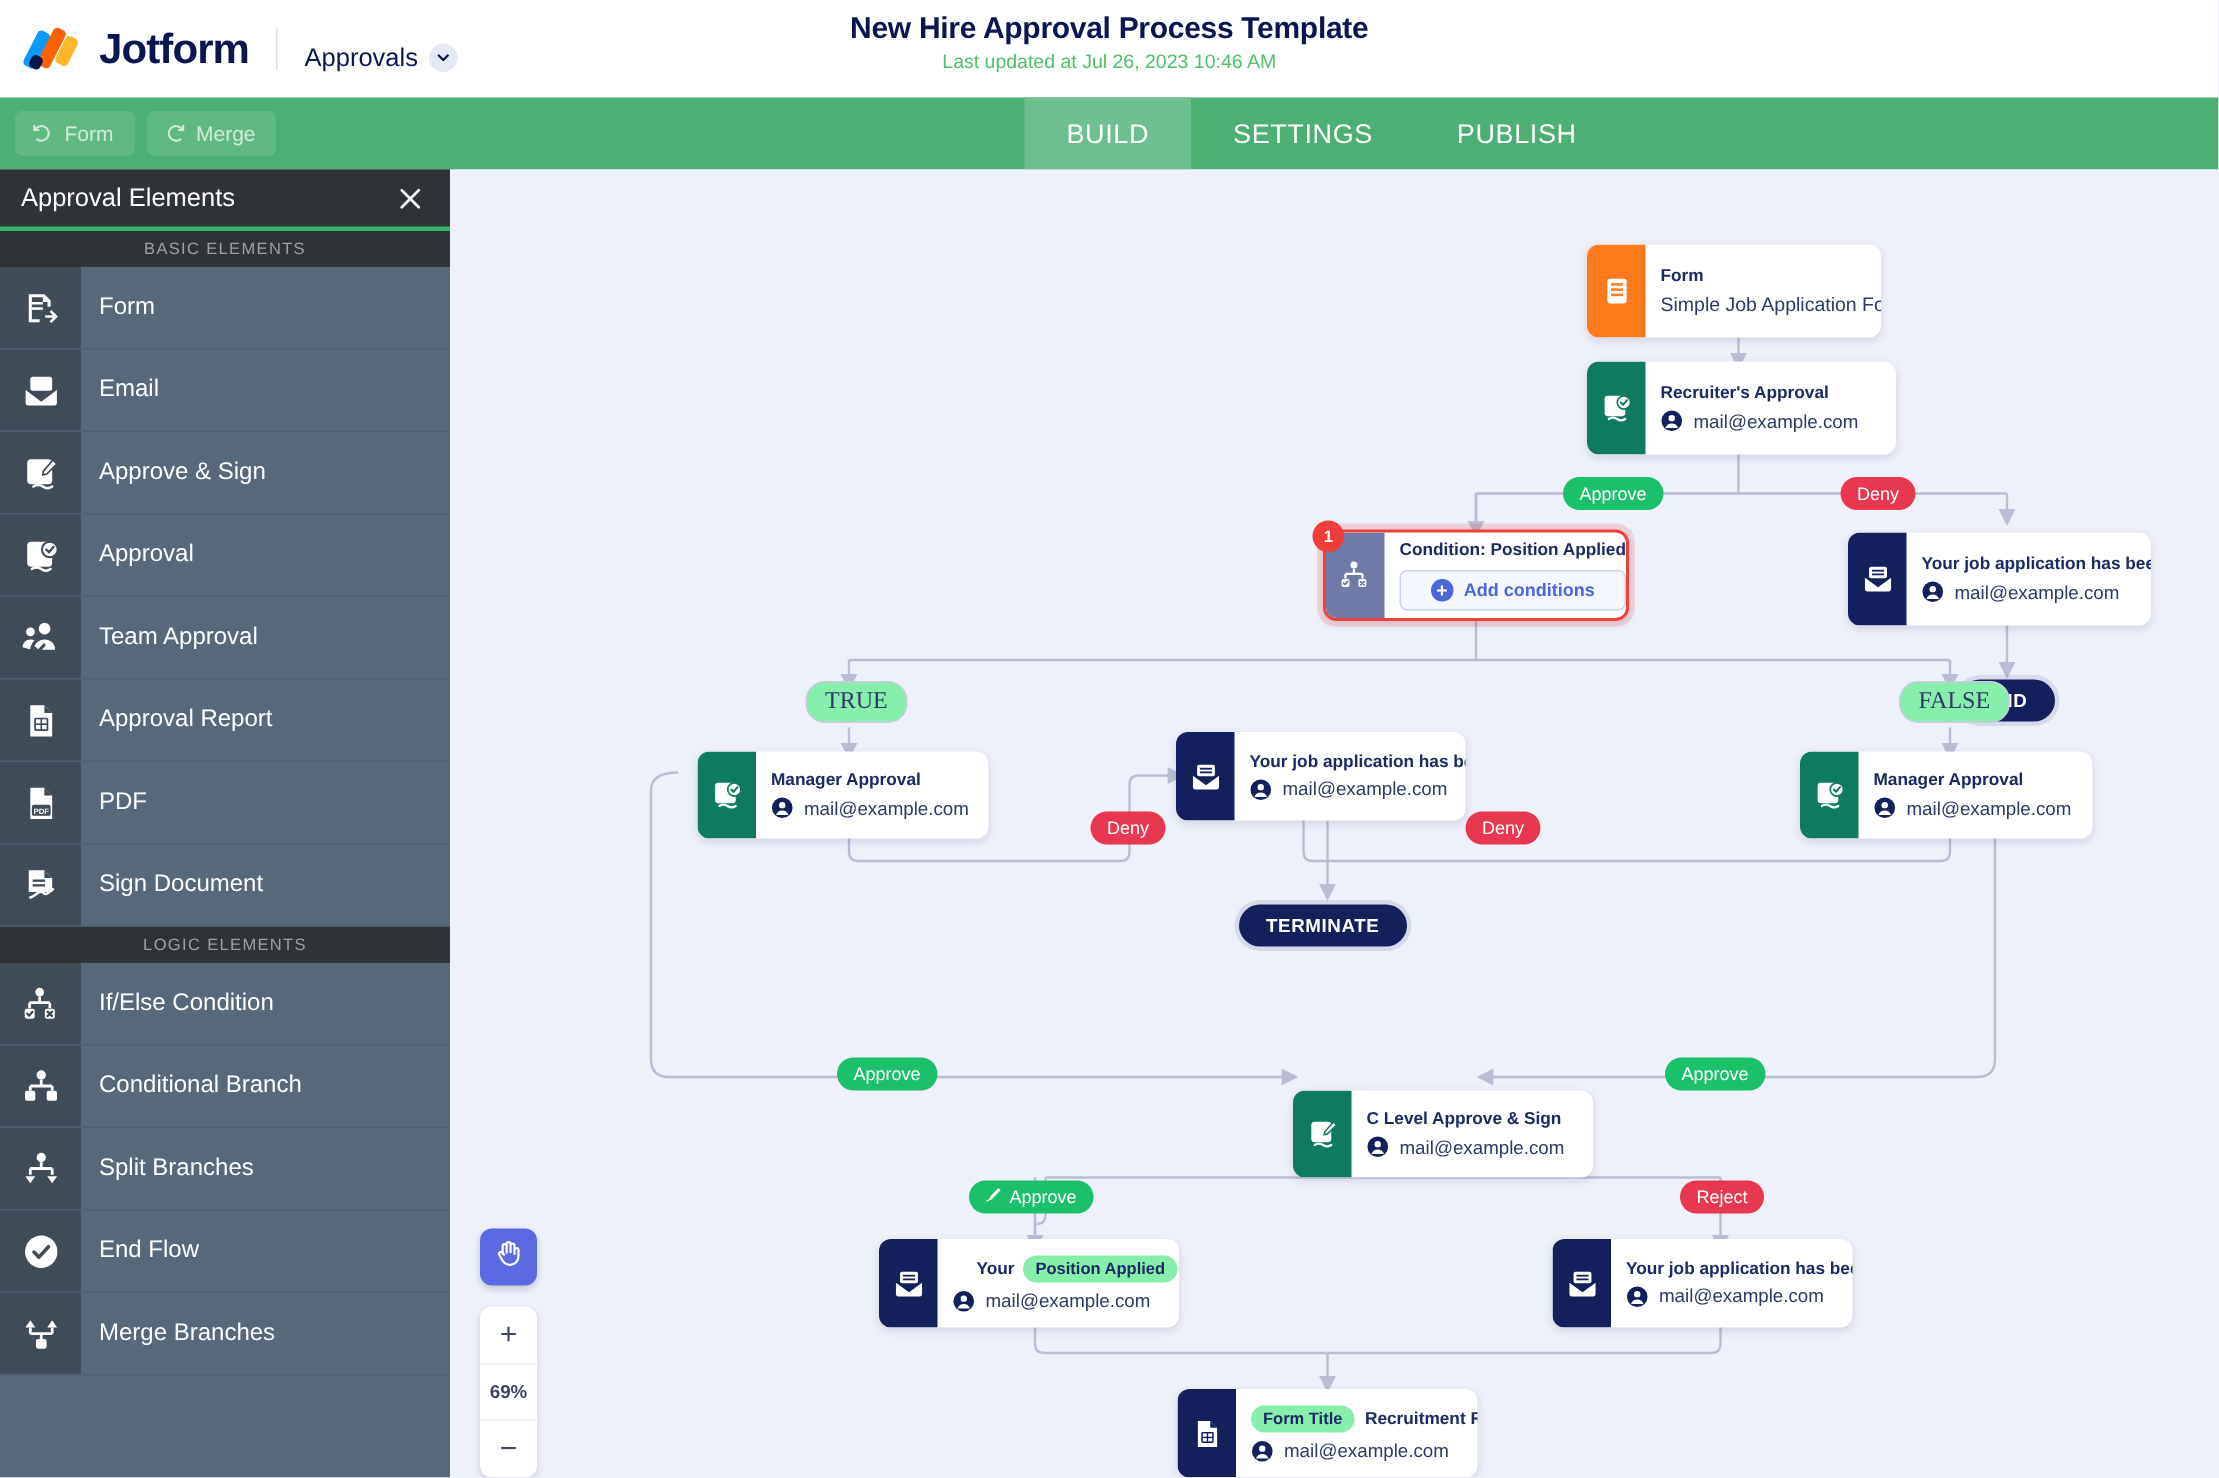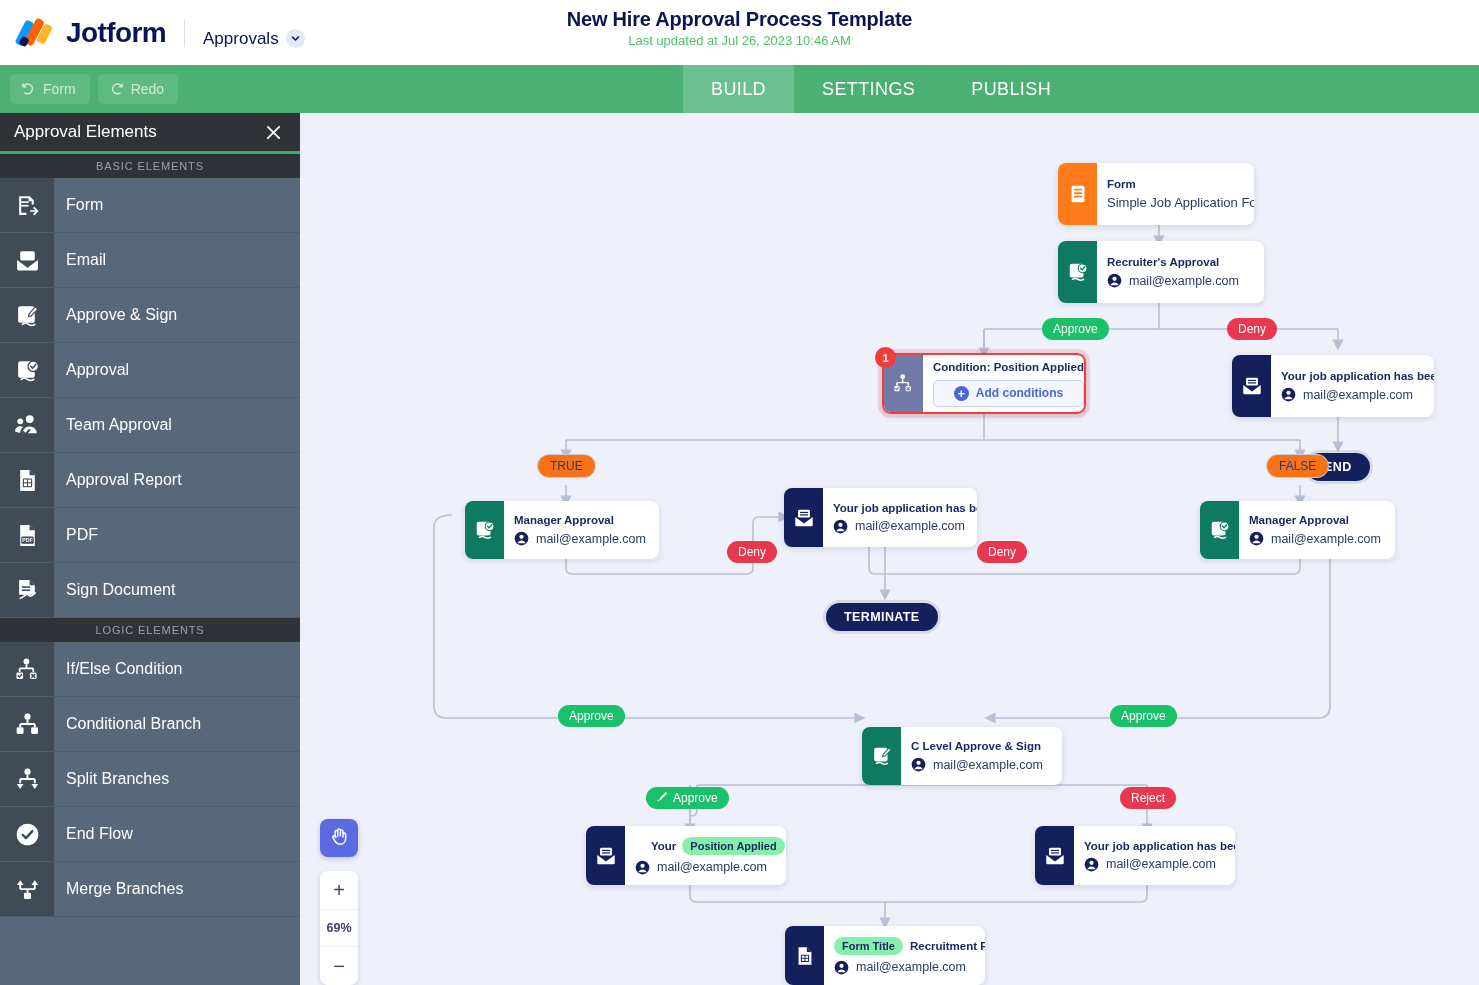--- a/index.html
+++ b/index.html
@@ -149,23 +149,23 @@
 
   
   .pill {
     position: absolute; border-radius: 12px; color: #fff;
     font-size: 12px; padding: 4px 11px; white-space: nowrap;
     display: flex; align-items: center; gap: 5px; z-index: 5;
   }
   .pill-green { background: #1bc06a; }
   .pill-red   { background: #e8384f; }
   .pill-tf {
-    position: absolute; background: #f97316; border: 1px solid #c6cbe0;
-    border-radius: 13px; color: #2b3a67; font-size: 12px;
-    padding: 4px 12px; white-space: nowrap; z-index: 5;
+    position: absolute; background: #86efac; border: 1px solid #c6cbe0;
+    border-radius: 13px; color: #2b3a67; font-size: 16px;
+    padding: 4px 12px; white-space: nowrap; z-index: 5; font-family: Liberation Serif, serif;
   }
   .pill-dark {
     position: absolute; background: #13205c; color: #fff;
     border-radius: 14px; font-size: 12.5px; font-weight: bold;
     padding: 7px 18px; letter-spacing: .4px; white-space: nowrap;
     box-shadow: 0 0 0 3px rgba(19,32,92,.10); z-index: 5;
   }
 
   
   .pan-btn {
@@ -220,21 +220,21 @@
           </svg>
       </span>
       <span>Form</span>
     </div>
     <div class="ur-btn">
       <span>
         <svg width="15" height="15" viewBox="0 0 16 16">
             <path d="M11 5 L14 5 L14 2 M13.7 5.2 A5.2 5.2 0 1 0 12 11.6" stroke="#cfead9" stroke-width="1.5" fill="none" stroke-linecap="round" stroke-linejoin="round"></path>
           </svg>
       </span>
-      <span>Redo</span>
+      <span>Merge</span>
     </div>
   </div>
   <div class="tabs">
     <div class="tab active">BUILD</div>
     <div class="tab">SETTINGS</div>
     <div class="tab">PUBLISH</div>
   </div>
 </div>
 
 <div class="body-wrap">

